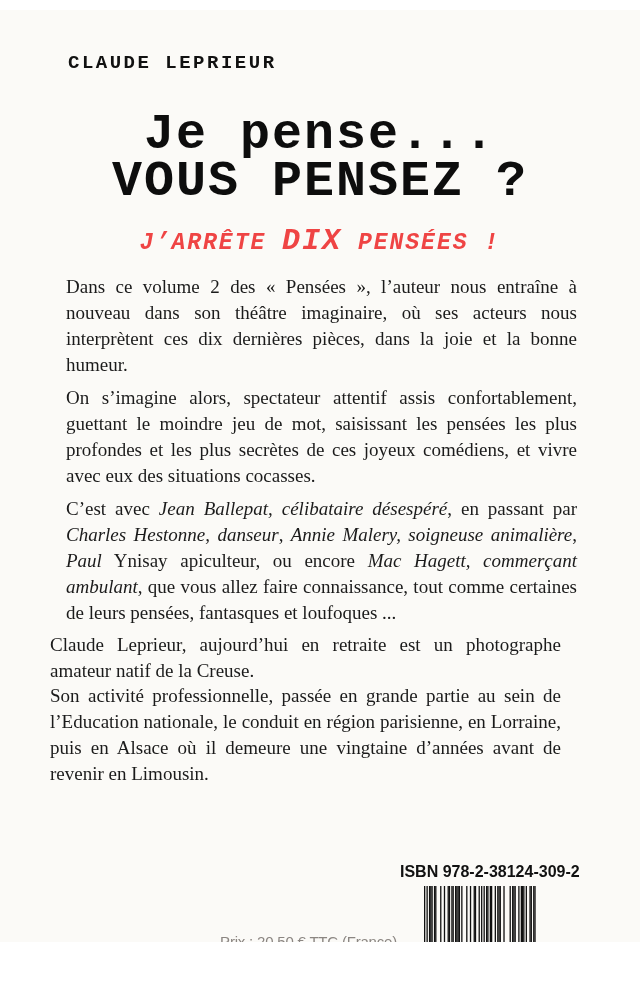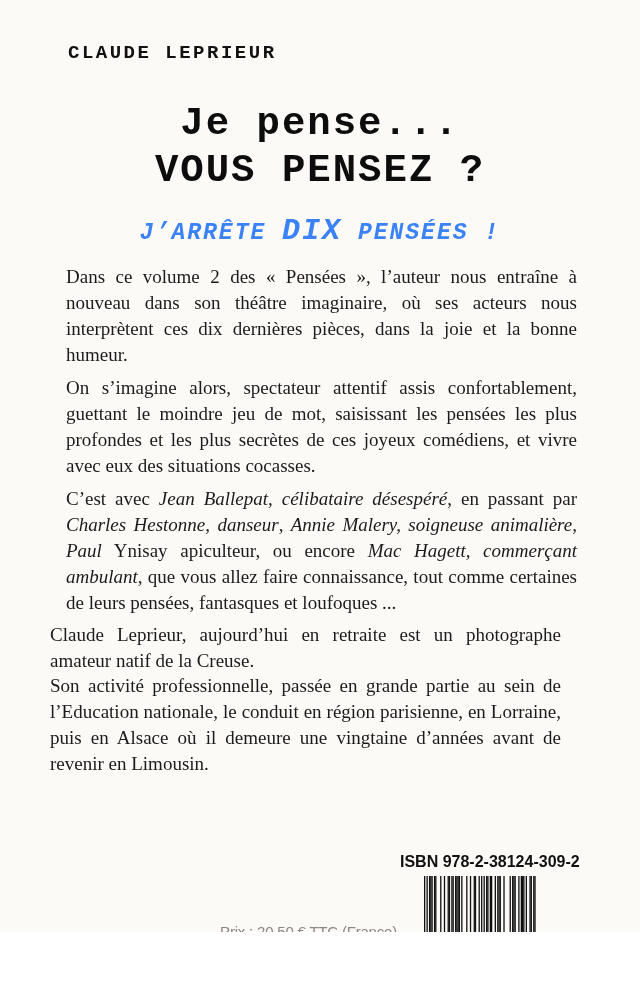--- a/index.html
+++ b/index.html
@@ -4,41 +4,42 @@
 <style>
   * { box-sizing: border-box; }
   html,body { margin:0; padding:0; background:#ffffff; }
   .page {
     position: relative;
     width: 640px; height: 932px;
     background: #fbfaf7;
     color: #1b1b1b;
     font-family: "Liberation Serif", serif;
     overflow: hidden;
+    margin-top: 10px;
   }
   .author {
     position: absolute; left: 68px; top: 42px;
     font-family: "Liberation Mono", monospace;
     font-weight: 700; font-size: 19px; letter-spacing: 2.5px;
     color: #111;
     white-space: nowrap;
   }
   .title {
     position: absolute; left: 0; top: 101px; width: 100%;
     text-align: center;
     font-family: "Liberation Mono", monospace;
-    font-weight: 700; font-size: 39px; line-height: 47px;
+    font-weight: 700; font-size: 50px; line-height: 47px;
     letter-spacing: 2px; color: #0d0d0d;
   }
   .subtitle {
     position: absolute; left: 0; top: 214px; width: 100%;
     text-align: center;
     font-family: "Liberation Mono", monospace;
     font-weight: 700; font-style: italic;
-    font-size: 23px; letter-spacing: 2px; color: #3b82f6;
+    font-size: 23px; letter-spacing: 2px; color: #ef4444;
     white-space: nowrap;
   }
   .subtitle .emph { font-size: 30px; }
   .description {
     position: absolute; left: 66px; top: 264px; width: 511px;
     font-size: 19px; line-height: 26px; text-align: justify;
   }
   .description p { margin: 0 0 7px 0; }
   .bio {
     position: absolute; left: 50px; top: 622px; width: 511px;

